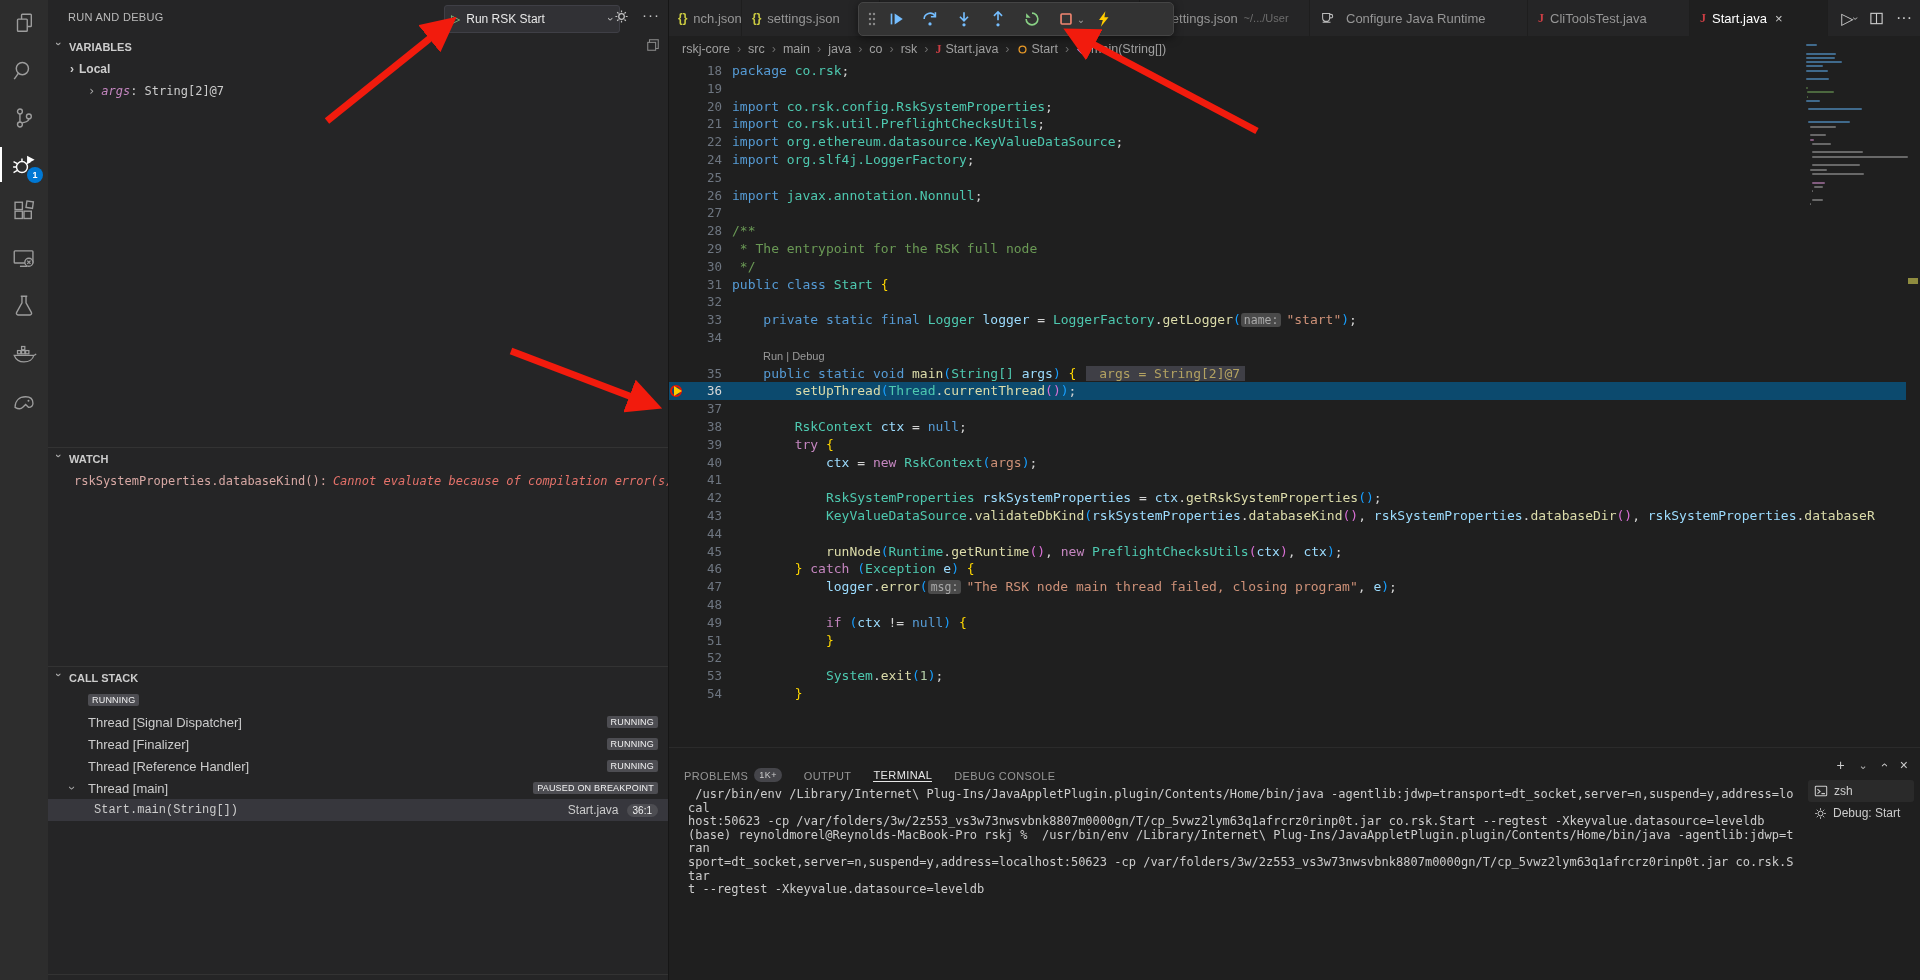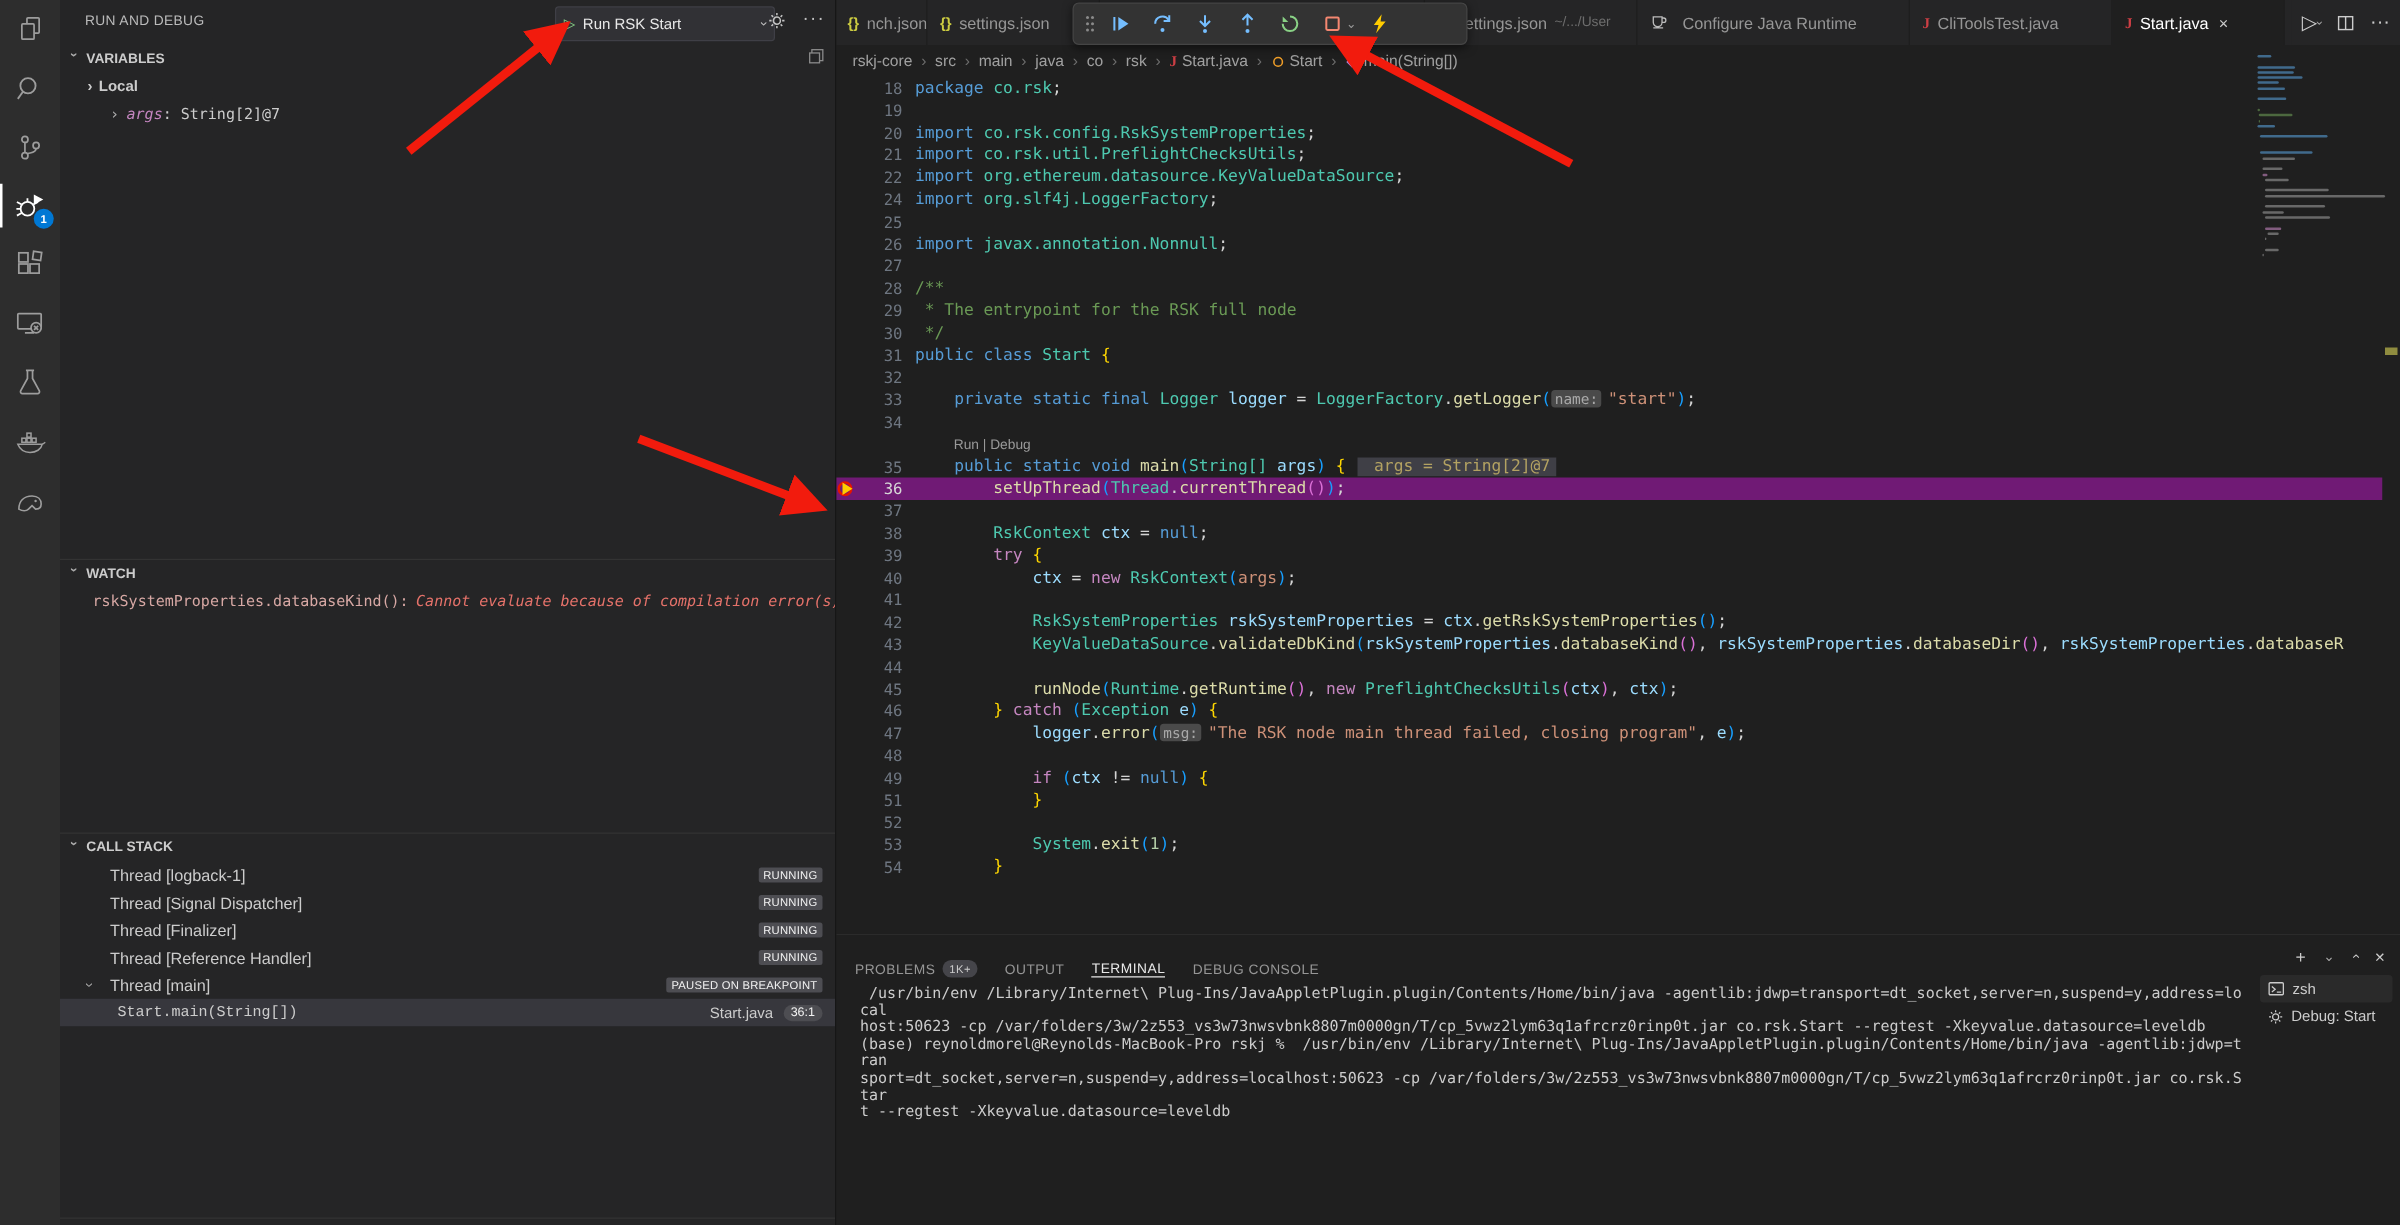--- a/index.html
+++ b/index.html
@@ -68,21 +68,21 @@
   .breadcrumb .bc-sep{margin:0 7px;color:#6d6d6d}
   .breadcrumb .bc-item{display:flex;align-items:center;cursor:pointer;white-space:nowrap}
   .breadcrumb .bic{margin-right:4px;display:flex;align-items:center}
   .bic.java{color:#cc3e44;font-weight:bold;font-family:"Liberation Serif",serif;font-size:12px}
   
   .code{position:absolute;left:0;top:62px;right:14px;bottom:0;overflow:hidden}
   .cr{display:flex;height:17.8px;line-height:17.8px;font-family:"DejaVu Sans Mono",monospace;font-size:13px;color:#d4d4d4;white-space:pre}
   .cr .gut{flex:0 0 20px;position:relative}
   .cr .ln{flex:0 0 34px;text-align:right;color:#6e7681;font-size:12.5px}
   .cr .ct{padding-left:10px}
-  .cr.current{background:#701a75}
+  .cr.current{background:#0c4a6e}
   .cr.current .ln{color:#d7d7d7}
   .lens{color:#999999;font-size:11px;font-family:"Liberation Sans",sans-serif;padding-left:31px}
   .tk-k{color:#569cd6}.tk-c{color:#c586c0}.tk-t{color:#4ec9b0}.tk-f{color:#dcdcaa}
   .tk-v{color:#9cdcfe}.tk-s{color:#ce9178}.tk-m{color:#6a9955}.tk-p{color:#d4d4d4}
   .tk-n{color:#b5cea8}.tk-b1{color:#ffd700}.tk-b2{color:#179fff}.tk-b3{color:#da70d6}
   .tk-i{background:#4a4a4a;color:#a9a9a9;border-radius:3px;padding:0 3px;margin-right:5px;font-size:11.5px}
   .tk-d{background:#3f3f46;color:#b3a262;margin-left:10px;padding:0 5px}
   .bp-cur{position:absolute;left:2px;top:2.5px;width:12px;height:12px;border:2px solid #e51400;border-radius:50%;box-sizing:border-box}
   .bp-arrow{position:absolute;left:6px;top:4px;width:0;height:0;border-top:5px solid transparent;border-bottom:5px solid transparent;border-left:8px solid #ffcc00}
   .minimap{position:absolute;right:14px;top:44px;width:100px;height:180px;cursor:pointer}
@@ -230,21 +230,20 @@
         </div>
     </div>
 
     <div class="callstack">
       <div class="sect-head">
           <span class="chev-d">›</span>
           <span>CALL STACK</span>
         </div>
       <div>
           <div class="cs-row">
-            <span class="lbl">Thread [logback-1]</span>
             <span class="cs-badge">RUNNING</span>
           </div>
           <div class="cs-row">
             <span class="lbl">Thread [Signal Dispatcher]</span>
             <span class="cs-badge">RUNNING</span>
           </div>
           <div class="cs-row">
             <span class="lbl">Thread [Finalizer]</span>
             <span class="cs-badge">RUNNING</span>
           </div>

